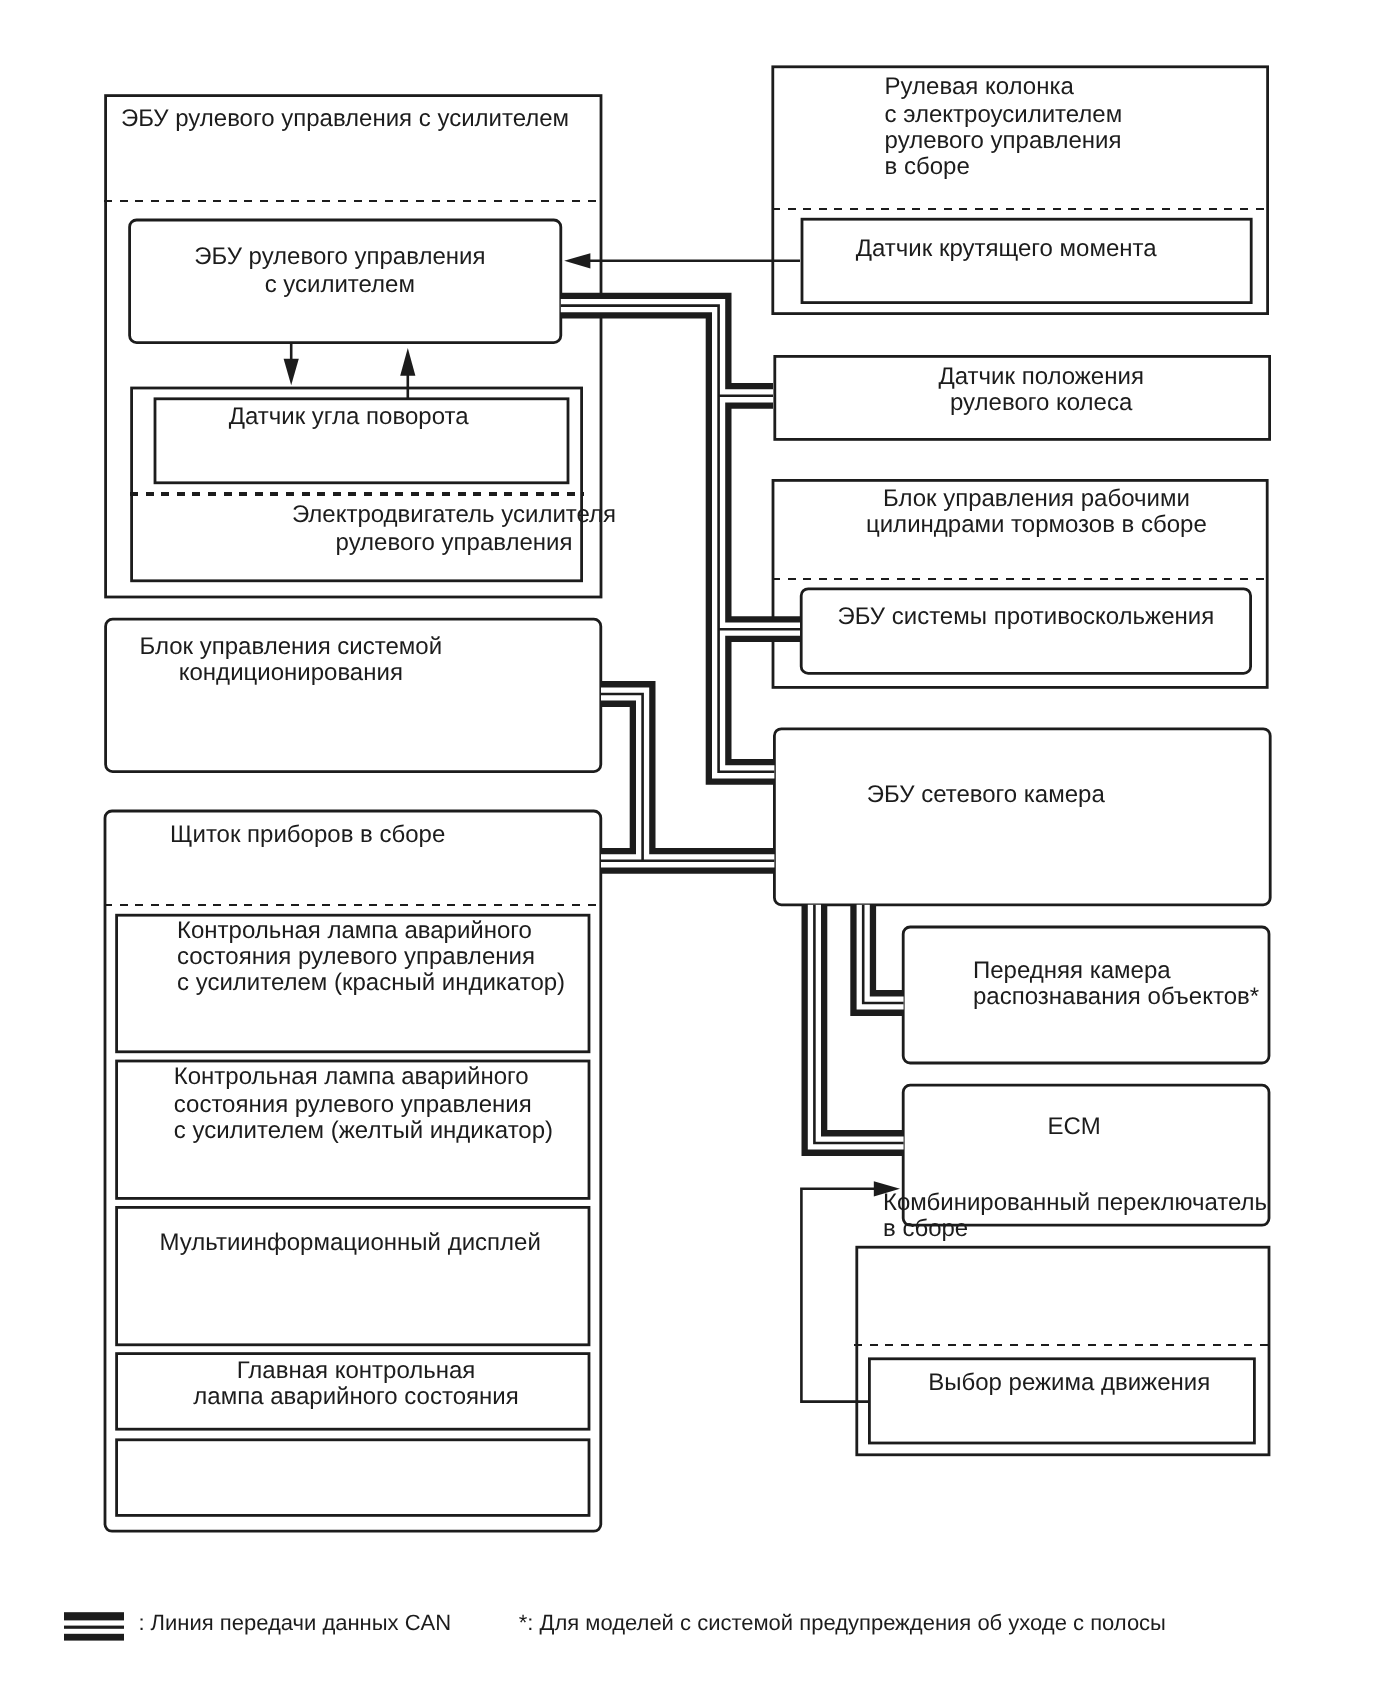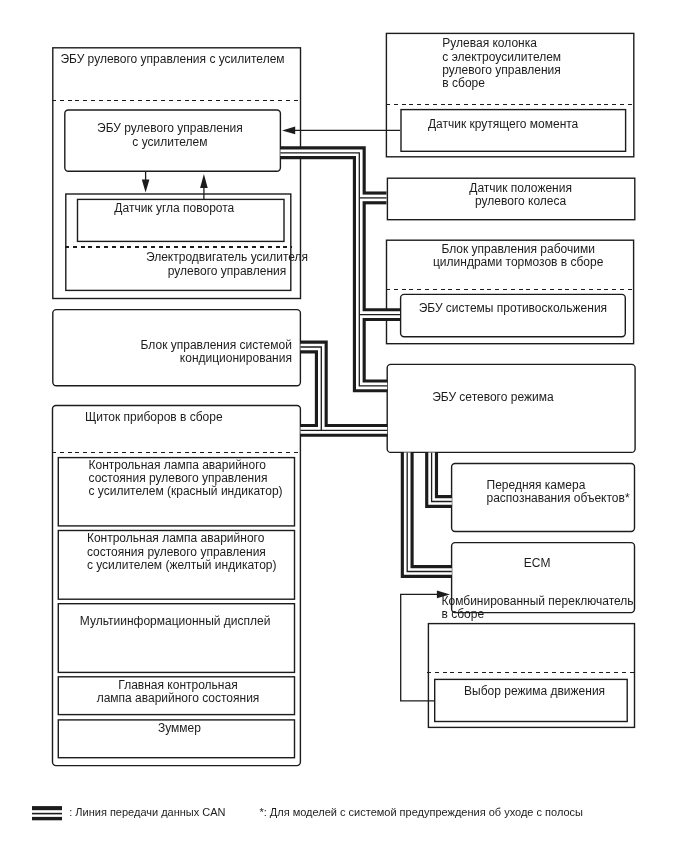--- a/index.html
+++ b/index.html
@@ -54,44 +54,43 @@
   <div class="dash" style="left:385.80px;top:103.88px;width:248.80px;"></div>
   <div class="dash" style="left:385.80px;top:288.77px;width:248.80px;"></div>
   <div class="dash" style="left:427.20px;top:672.17px;width:207.80px;"></div>
 
   <div class="txt c" style="left:-7.50px;top:53.36px;width:360.0px;">ЭБУ рулевого управления с усилителем</div>
   <div class="txt c" style="left:-10.10px;top:122.36px;width:360.0px;">ЭБУ рулевого управления
 с усилителем</div>
   <div class="txt c" style="left:-5.70px;top:202.46px;width:360.0px;">Датчик угла поворота</div>
   <div class="txt c" style="left:-1.00px;top:251.36px;width:360.0px;padding-left:48px;">Электродвигатель усилителя
 рулевого управления</div>
-  <div class="txt c" style="left:-1.10px;top:339px;width:293px;text-align:right;">Блок управления системой
+  <div class="txt c" style="left:-1.10px;top:317px;width:293px;">Блок управления системой
 кондиционирования</div>
   <div class="txt c" style="left:-26.20px;top:410.66px;width:360.0px;">Щиток приборов в сборе</div>
   <div class="txt l" style="left:88.50px;top:458.86px;">Контрольная лампа аварийного
 состояния рулевого управления
 с усилителем (красный индикатор)</div>
   <div class="txt l" style="left:86.90px;top:532.46px;">Контрольная лампа аварийного
 состояния рулевого управления
 с усилителем (желтый индикатор)</div>
   <div class="txt c" style="left:-4.90px;top:614.76px;width:360.0px;">Мультиинформационный дисплей</div>
   <div class="txt c" style="left:-2.00px;top:678.86px;width:360.0px;">Главная контрольная
 лампа аварийного состояния</div>
-  <div class="txt c" style="left:-0.60px;top:721.56px;width:360.0px;">Зуммер</div>
   <div class="txt l" style="left:442.30px;top:37.46px;">Рулевая колонка
 с электроусилителем
 рулевого управления
 в сборе</div>
   <div class="txt c" style="left:323.10px;top:118.46px;width:360.0px;">Датчик крутящего момента</div>
   <div class="txt c" style="left:340.60px;top:182.16px;width:360.0px;">Датчик положения
 рулевого колеса</div>
   <div class="txt c" style="left:338.20px;top:242.56px;width:360.0px;">Блок управления рабочими
 цилиндрами тормозов в сборе</div>
   <div class="txt c" style="left:332.90px;top:302.36px;width:360.0px;">ЭБУ системы противоскольжения</div>
-  <div class="txt c" style="left:312.90px;top:390.96px;width:360.0px;">ЭБУ сетевого режима</div>
+  <div class="txt c" style="left:312.90px;top:390.96px;width:360.0px;">ЭБУ сетевого камера</div>
   <div class="txt l" style="left:486.50px;top:466.06px;margin-top:13px;">Передняя камера
 распознавания объектов*</div>
   <div class="txt c" style="left:357.10px;top:556.86px;width:360.0px;">ECM</div>
   <div class="txt l" style="left:441.50px;top:595px;">Комбинированный переключатель
 в сборе</div>
   <div class="txt c" style="left:354.60px;top:685.06px;width:360.0px;">Выбор режима движения</div>
 
   <svg class="ov" viewBox="0 0 688 852" xmlns="http://www.w3.org/2000/svg">
 
     <g fill="none" stroke="#1c1c1c" stroke-width="1.3">

